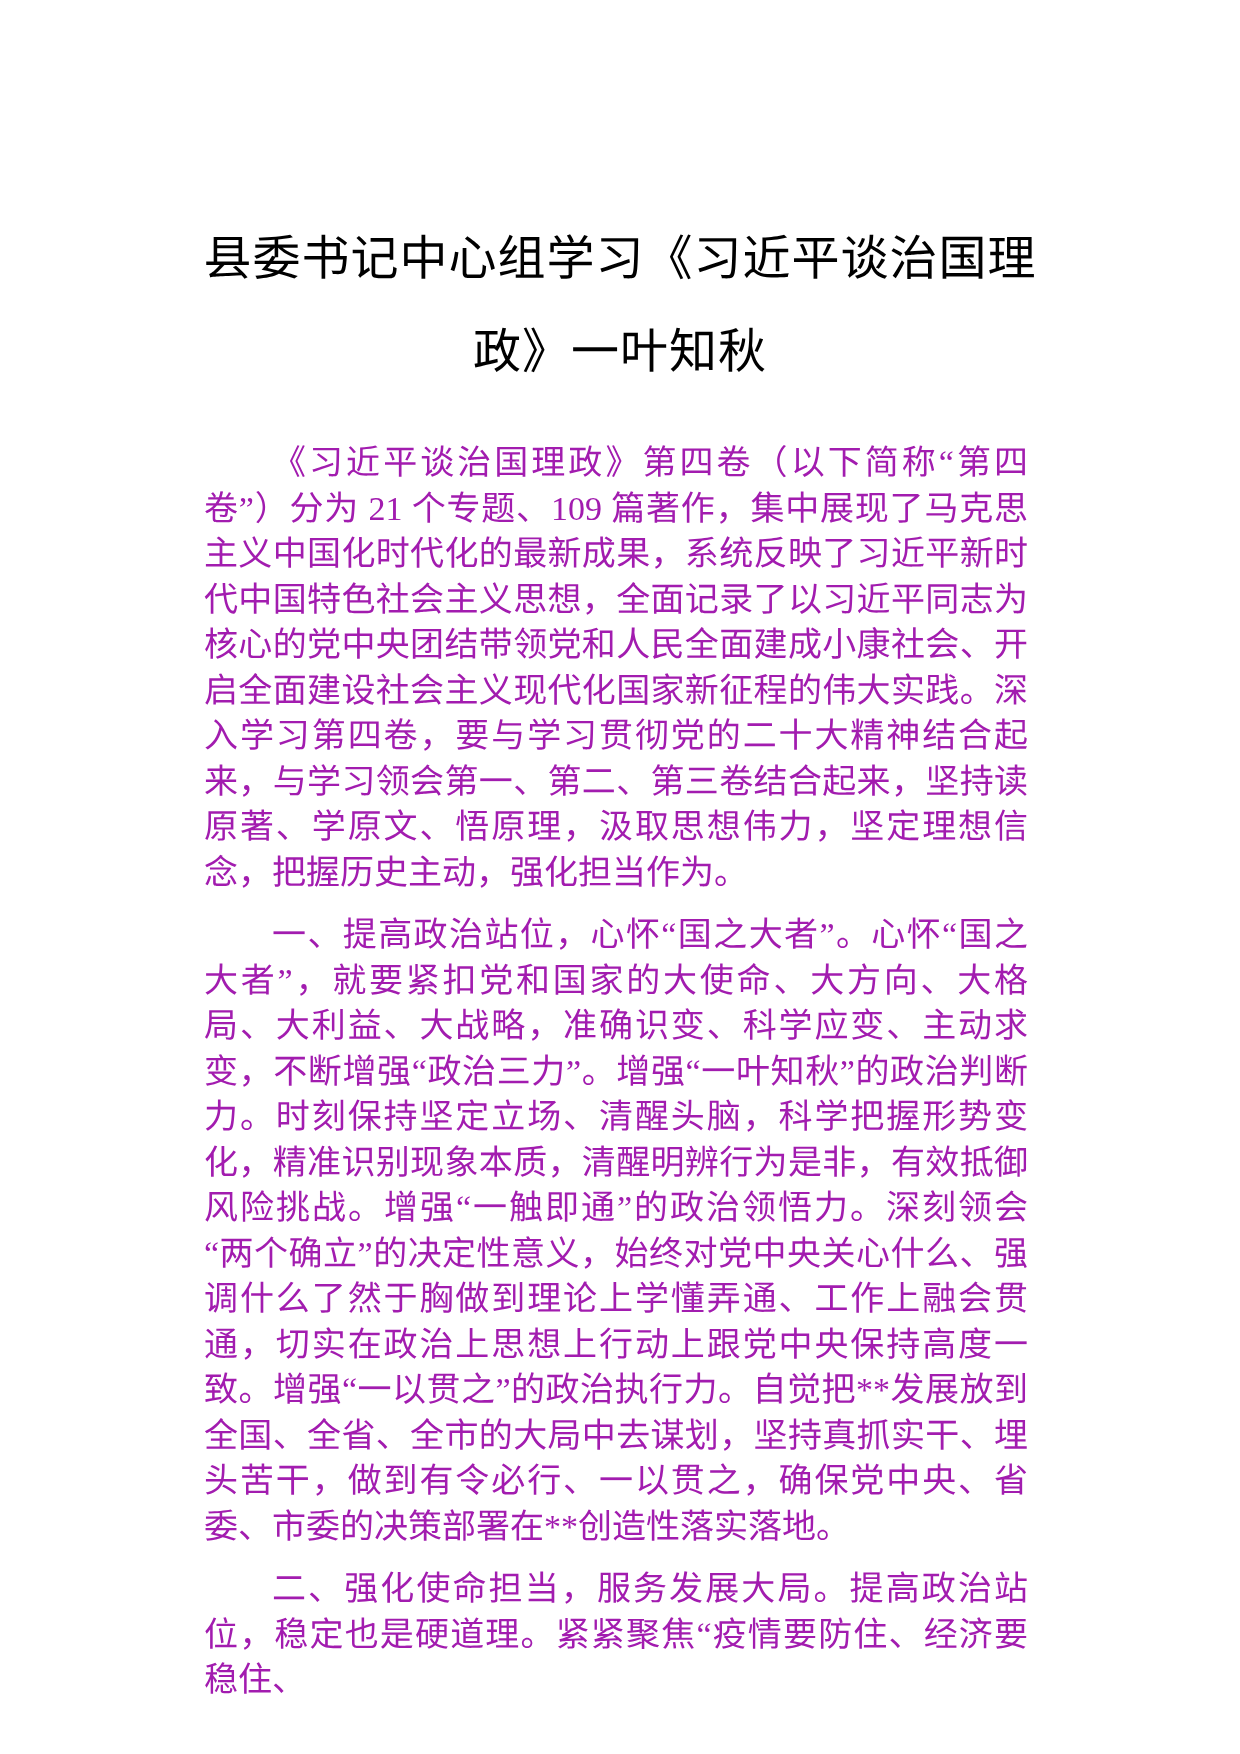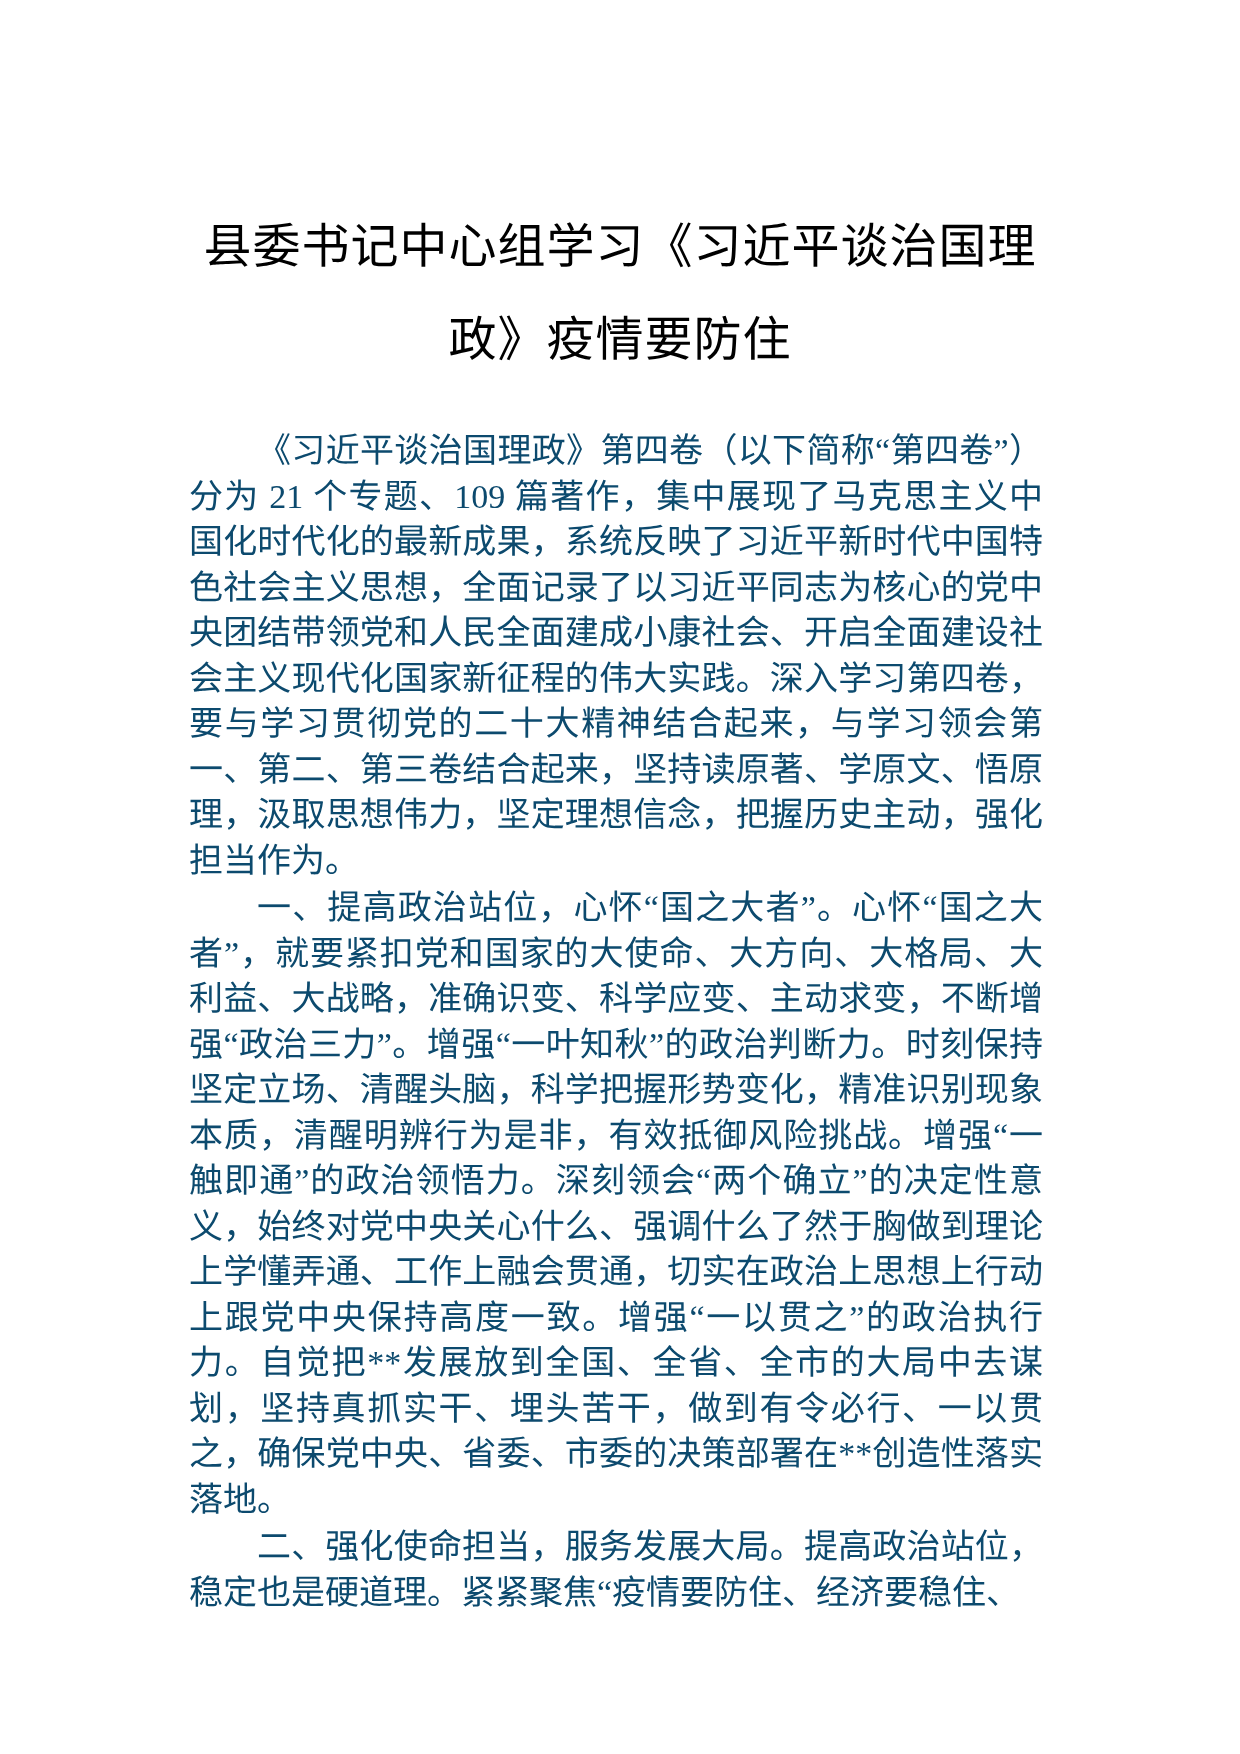--- a/index.html
+++ b/index.html
@@ -15,21 +15,21 @@
   .page {
     position: relative;
     width: 1240px;
     height: 1754px;
     background: #ffffff;
     color: #000000;
     box-sizing: border-box;
   }
   
   .doc-title {
-    margin: 4px;
+    margin: 16px;
     padding-top: 196px;
     text-align: center;
     font-family: "Liberation Sans", sans-serif;
     font-weight: 400;
     font-size: 48px;
     line-height: 93px;
     letter-spacing: 1px;
     color: #000000;
   }
   .doc-title .title-line {
@@ -37,40 +37,40 @@
     white-space: nowrap;
   }
   
   .doc-body {
     margin-top: 42px;
     margin-left: 187px;
     width: 858px;
   }
   
   .doc-body p {
-    margin: 2px;
+    margin: 17px;
     font-family: "Liberation Serif", sans-serif;
     font-weight: 400;
     font-size: 34px;
     line-height: 45.5px;
     text-align: justify;
     text-justify: inter-ideograph;
     text-indent: 2em;
-    color: #0c4a6e;
+    color: #a21caf;
     overflow-wrap: break-word;
   }
 </style>
 </head>
 <body>
 
 <main class="page">
 
   <h1 class="doc-title">
     <span class="title-line">县委书记中心组学习《习近平谈治国理</span>
-    <span class="title-line">政》疫情要防住</span>
+    <span class="title-line">政》一叶知秋</span>
   </h1>
 
   <section class="doc-body">
     <p>《习近平谈治国理政》第四卷（以下简称“第四卷”）分为 21 个专题、109 篇著作，集中展现了马克思主义中国化时代化的最新成果，系统反映了习近平新时代中国特色社会主义思想，全面记录了以习近平同志为核心的党中央团结带领党和人民全面建成小康社会、开启全面建设社会主义现代化国家新征程的伟大实践。深入学习第四卷，要与学习贯彻党的二十大精神结合起来，与学习领会第一、第二、第三卷结合起来，坚持读原著、学原文、悟原理，汲取思想伟力，坚定理想信念，把握历史主动，强化担当作为。</p>
     <p>一、提高政治站位，心怀“国之大者”。心怀“国之大者”，就要紧扣党和国家的大使命、大方向、大格局、大利益、大战略，准确识变、科学应变、主动求变，不断增强“政治三力”。增强“一叶知秋”的政治判断力。时刻保持坚定立场、清醒头脑，科学把握形势变化，精准识别现象本质，清醒明辨行为是非，有效抵御风险挑战。增强“一触即通”的政治领悟力。深刻领会“两个确立”的决定性意义，始终对党中央关心什么、强调什么了然于胸做到理论上学懂弄通、工作上融会贯通，切实在政治上思想上行动上跟党中央保持高度一致。增强“一以贯之”的政治执行力。自觉把**发展放到全国、全省、全市的大局中去谋划，坚持真抓实干、埋头苦干，做到有令必行、一以贯之，确保党中央、省委、市委的决策部署在**创造性落实落地。</p>
     <p>二、强化使命担当，服务发展大局。提高政治站位，稳定也是硬道理。紧紧聚焦“疫情要防住、经济要稳住、</p>
   </section>
 
 </main>
 

